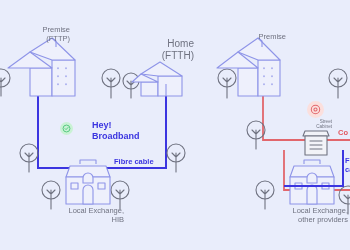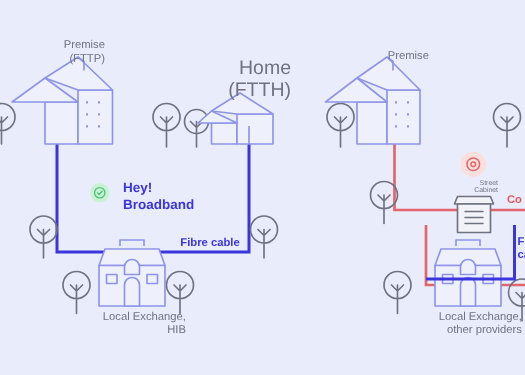--- a/index.html
+++ b/index.html
@@ -7,21 +7,21 @@
     width:350px;height:250px;overflow:hidden;
     font-family:"Liberation Sans", sans-serif;
     background:#e9edfb;
   }
   #stage{position:relative;width:350px;height:250px;background:#e9edfb;overflow:hidden;}
   #stage svg.layer{position:absolute;left:0;top:0;width:350px;height:250px;}
   .lbl{position:absolute;text-align:right;line-height:1.15;white-space:pre;}
   .lbl-gray{color:#6f7280;}
   .lbl-blue{color:#3b35e0;font-weight:bold;}
   .lbl-red{color:#e2575f;font-weight:bold;}
-  .brand{position:absolute;display:flex;align-items:flex-start;gap:9px;}
+  .brand{position:absolute;display:flex;align-items:flex-start;gap:19px;}
   .brand-badge{width:13px;height:13px;border-radius:50%;background:#c9f2d4;
     display:flex;align-items:center;justify-content:center;flex:0 0 auto;margin-top:2px;}
   .brand-badge svg{display:block;}
   .brand-text{color:#3b35e0;font-weight:bold;font-size:9px;line-height:1.18;white-space:pre;}
   .cab-badge{position:absolute;width:17px;height:17px;border-radius:50%;background:#fbdfdd;
     display:flex;align-items:center;justify-content:center;}
   .cab-badge svg{display:block;}
 </style>
 </head>
 <body>
@@ -162,27 +162,27 @@
   </svg>
 
   <svg class="layer" viewBox="0 0 350 250">
 
     <path d="M343,150 L343,186 L284,186" fill="none" stroke="#3b35e0" stroke-width="2"></path>
   </svg>
 
   <div class="lbl lbl-gray" style="left:8px;top:26px;width:62px;font-size:7.5px;">Premise
 (FTTP)</div>
 
-  <div class="lbl lbl-gray" style="left:140px;top:38px;width:54px;font-size:13px;">Home
+  <div class="lbl lbl-gray" style="left:140px;top:38px;width:54px;font-size:10px;">Home
 (FTTH)</div>
 
   <div class="lbl lbl-gray" style="left:52px;top:207px;width:72px;font-size:7.5px;">Local Exchange,
 HIB</div>
 
-  <div class="lbl lbl-blue" style="left:114px;top:158px;width:52px;font-size:7.5px;text-align:center;">Fibre cable</div>
+  <div class="lbl lbl-blue" style="left:114px;top:158px;width:52px;font-size:7.5px;text-align:left;">Fibre cable</div>
 
   <div class="brand" style="left:60px;top:120px;">
     <span class="brand-badge">
       <svg width="9" height="9" viewBox="0 0 12 12" fill="none" stroke="#4cc479" stroke-width="1.2">
         <circle cx="6" cy="6" r="4.6"></circle>
           <path d="M4 6.1 L5.4 7.5 L8.1 4.6" stroke-linecap="round" stroke-linejoin="round"></path>
       </svg>
     </span>
     <span class="brand-text">Hey!
 Broadband</span>

